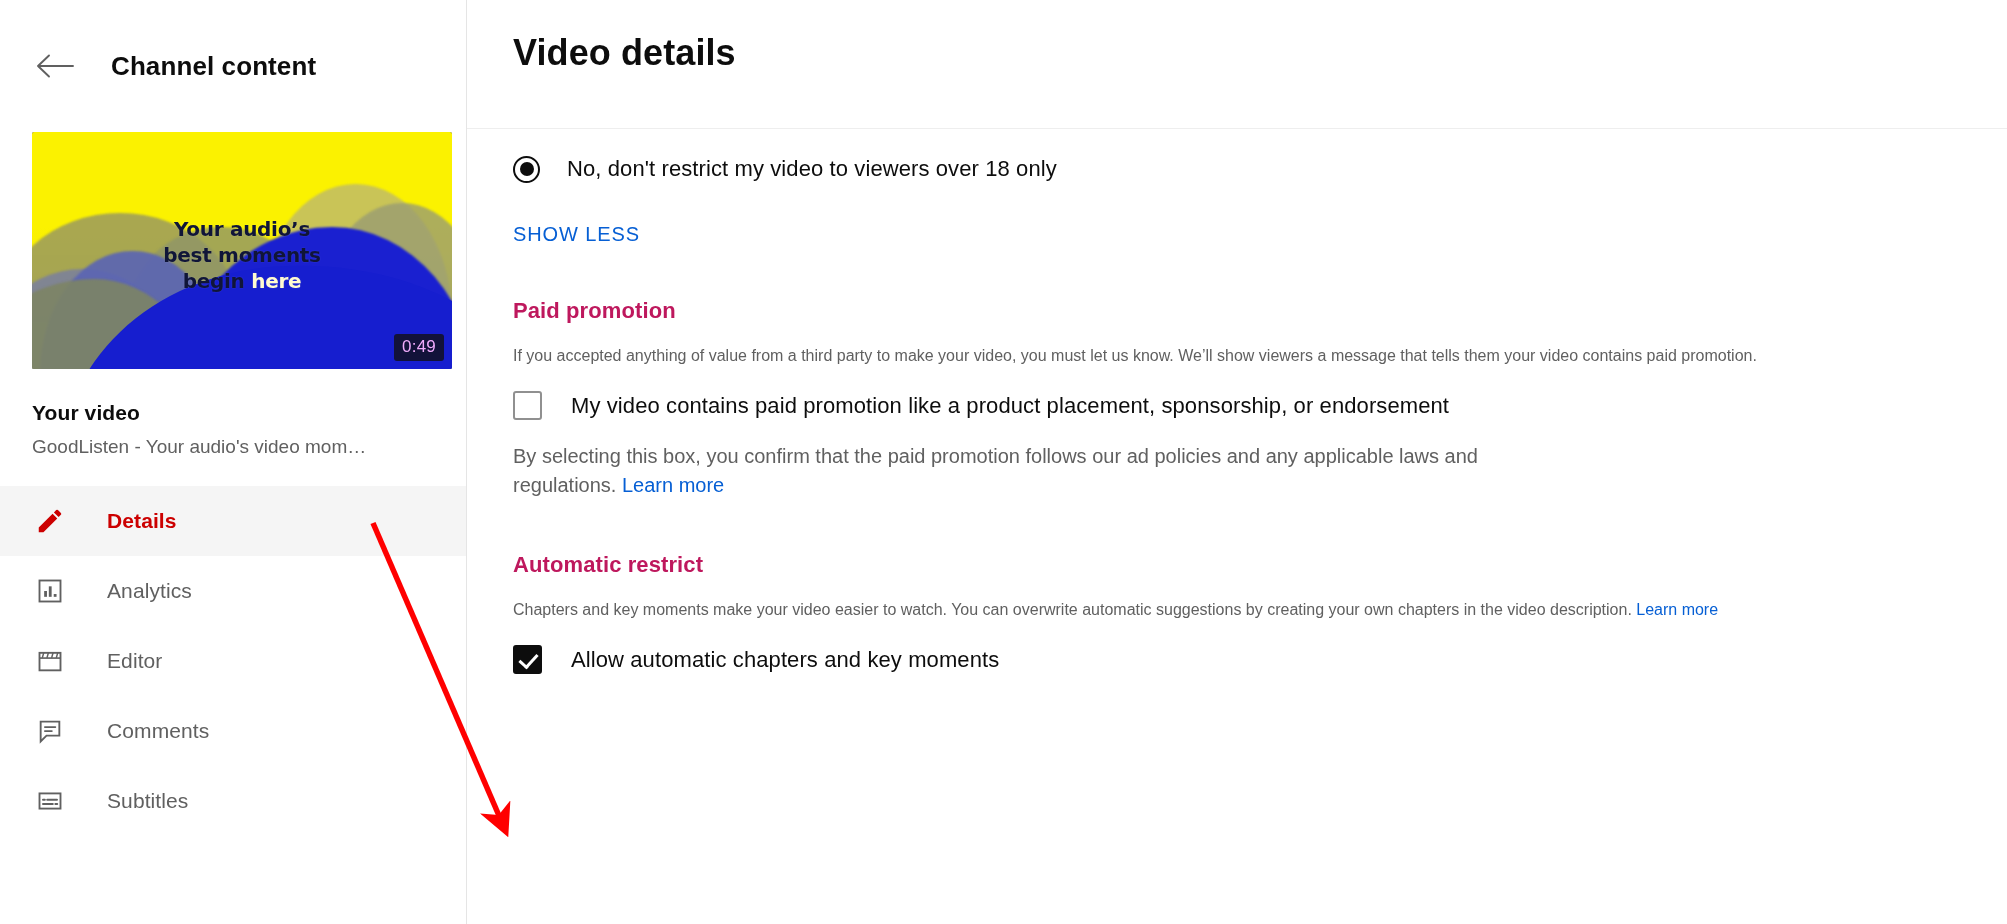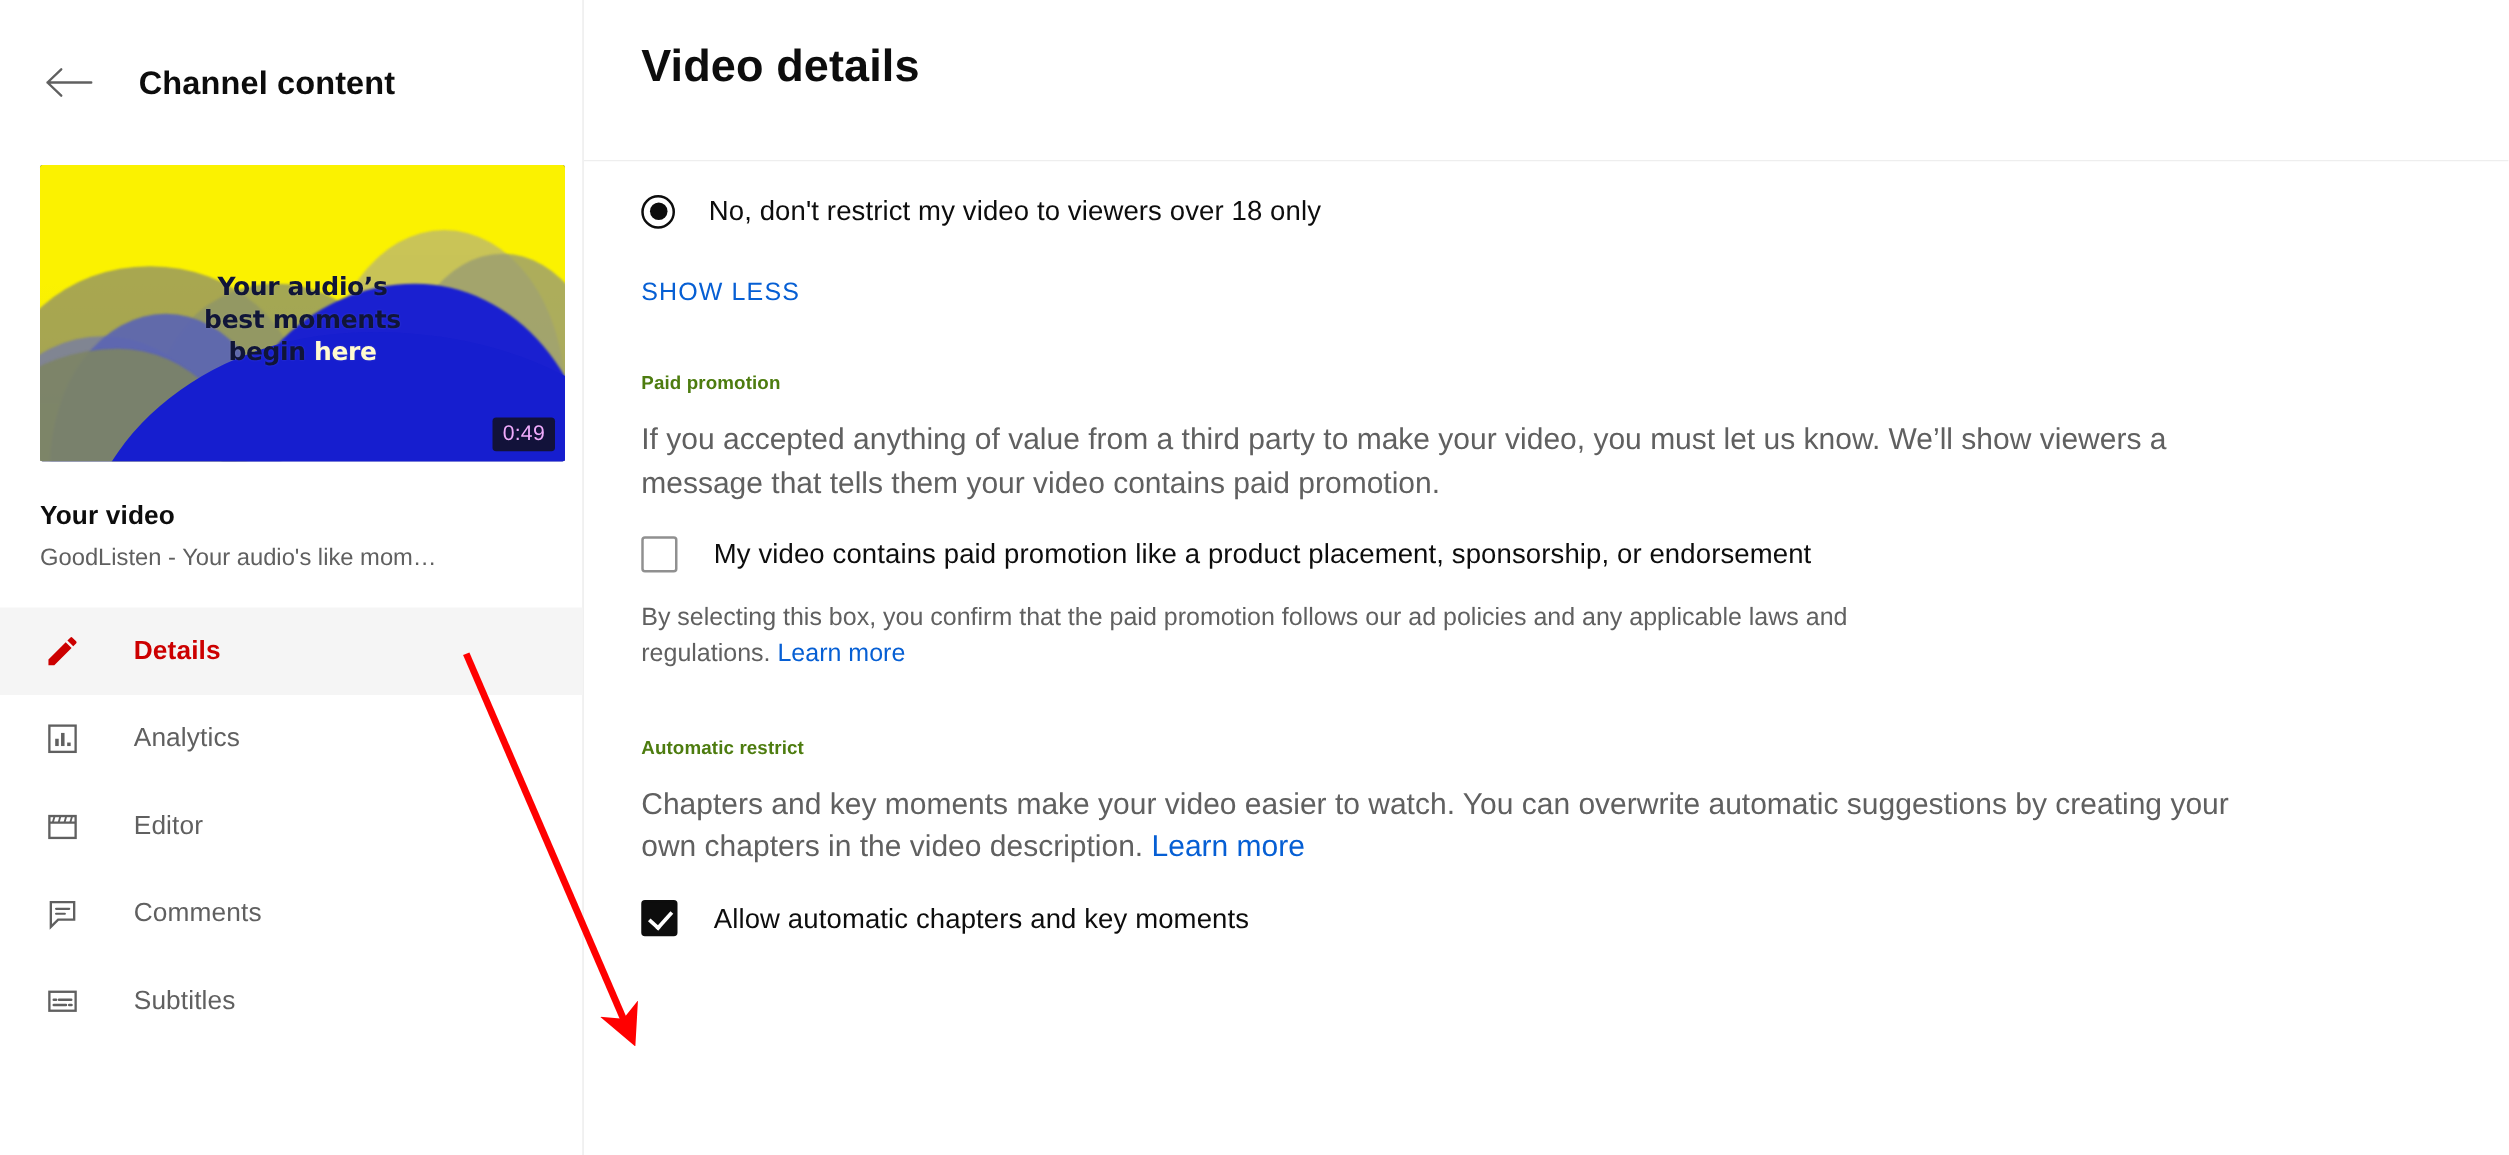--- a/index.html
+++ b/index.html
@@ -253,28 +253,28 @@
     margin-top: 24px;
     color: #065fd4;
     font-size: 20px;
     font-weight: 500;
     letter-spacing: 0.9px;
     cursor: pointer;
   }
 
   .section { margin-top: 52px; }
   .section-title {
-    font-size: 15px;
+    font-size: 22px;
     font-weight: bold;
-    color: #4d7c0f;
+    color: #be185d;
     letter-spacing: 0.1px;
   }
   .section-desc {
     margin-top: 20px;
-    font-size: 24px;
+    font-size: 16px;
     line-height: 1.45;
     color: #606060;
     max-width: 1320px;
   }
   .link {
     color: #065fd4;
     cursor: pointer;
   }
 
   .row-check {
@@ -358,21 +358,21 @@
         <div class="mt-blue-front"></div>
         <div class="thumb-text">
           <div>Your audio’s</div>
           <div>best moments</div>
           <div><span>begin </span><span class="hl">here</span></div>
         </div>
         <div class="thumb-dur">0:49</div>
       </div>
 
       <div class="video-title">Your video</div>
-      <div class="video-sub">GoodListen - Your audio's like mom…</div>
+      <div class="video-sub">GoodListen - Your audio's video mom…</div>
     </div>
 
     <nav class="nav">
 
       <div class="nav-item active">
         <span class="nav-icon">
           <svg width="30" height="30" viewBox="0 0 24 24" fill="#cc0000">
             <path d="M3 17.25V21h3.75L17.81 9.94l-3.75-3.75L3 17.25zM20.71 7.04a1 1 0 0 0 0-1.41l-2.34-2.34a1 1 0 0 0-1.41 0l-1.83 1.83 3.75 3.75 1.83-1.83z"></path>
           </svg>
         </span>

